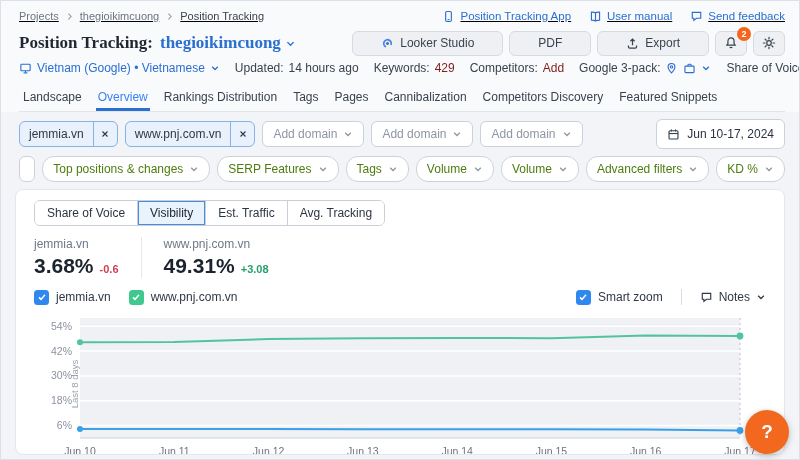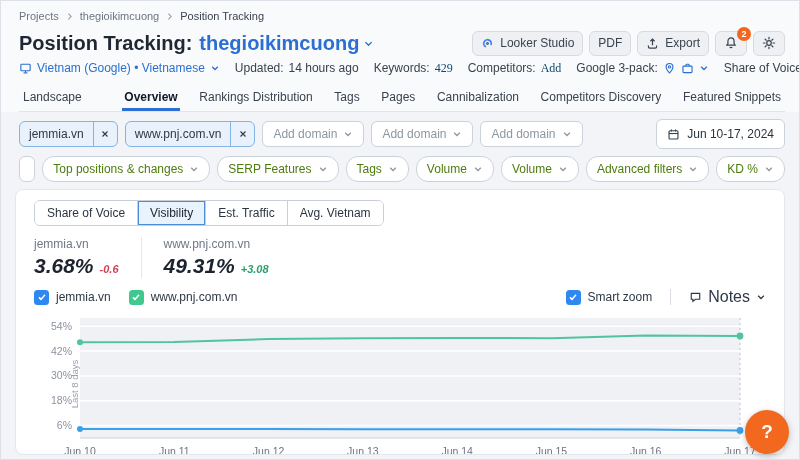--- a/index.html
+++ b/index.html
@@ -3,50 +3,50 @@
 <meta charset="utf-8">
 <style>
   * { margin:0; padding:0; box-sizing:border-box; }
   body { font-family:"Liberation Sans","DejaVu Sans",sans-serif; background:#e8eaee; }
   .window { position:relative; width:800px; height:460px; background:#f3f4f7;
             border:1px solid #dde0e6; overflow:hidden; }
 
   
   .topbar { background:#f9fafb; padding:6px 14px 0 18px; }
   .row { display:flex; align-items:center; }
-  .breadcrumb-row { justify-content:space-between; height:18px; }
+  .breadcrumb-row { justify-content:space-between; height:18px;text-decoration:underline; }
   .breadcrumb { display:flex; align-items:center; gap:6px; font-size:11px; color:#6c7582; }
   .breadcrumb .crumb { cursor:pointer; }
   .breadcrumb .crumb.current { color:#39424e; }
   .crumb-sep { color:#9aa2ad; display:flex; }
   .header-links { display:flex; gap:18px; font-size:11.5px; color:#2a6fd1; }
   .hlink { display:flex; align-items:center; gap:5px; cursor:pointer; }
   .hlink svg { stroke:#2a6fd1; }
 
   .title-row { justify-content:space-between; margin-top:4px; height:28px; }
-  .page-title { display:flex; align-items:center; gap:7px; font-size:20px; font-weight:700; color:#1f2733; }
+  .page-title { display:flex; align-items:center; gap:7px; font-size:17px; font-weight:700; color:#1f2733;font-family:Liberation Serif, serif; }
   .project-select { display:flex; align-items:center; gap:4px; color:#2a6fd1; cursor:pointer; font-weight:700; }
   .toolbar { display:flex; gap:6px; align-items:center; }
-  .tbtn { display:flex; align-items:center; gap:6px; height:25px; padding:0 8px; background:#eef0f3;
+  .tbtn { display:flex; align-items:center; gap:6px; height:25px; padding:0 28px; background:#eef0f3;
           border:1px solid #d7dbe1; border-radius:6px; font-size:12px; font-weight:500; color:#39434f; cursor:pointer; }
   .tbtn svg { stroke:#39434f; }
   .icon-btn { width:32px; justify-content:center; padding:0; position:relative; }
   .badge { position:absolute; top:-5px; right:-5px; min-width:14px; height:14px; border-radius:7px;
            background:#f4651e; color:#fff; font-size:9px; font-weight:700; display:flex;
            align-items:center; justify-content:center; padding:0 3px; }
 
   .info-row { margin-top:2px; height:18px; gap:15px; font-size:12px; color:#39424e; }
   .info-item { display:flex; align-items:center; gap:5px; white-space:nowrap; }
   .blue { color:#2a6fd1; }
-  .link { color:#0c4a6e; cursor:pointer;font-family:Liberation Serif, serif; }
+  .link { color:#7f1d1d; cursor:pointer; }
   .locale { cursor:pointer; }
 
-  .tabs { display:flex; gap:0; margin-top:8px; border-bottom:1px solid #e2e5ea; padding:0 2px;justify-content:space-between; }
+  .tabs { display:flex; gap:12px; margin-top:8px; border-bottom:1px solid #e2e5ea; padding:0 2px; }
   .tab { font-size:12px; color:#39424e; padding:5px 2px 7px; cursor:pointer; white-space:nowrap; }
-  .tab.active { color:#0f172a; font-weight:700; box-shadow:inset 0 -3px 0 #2a6fd1;margin-left:21px; }
+  .tab.active { color:#3b82f6; font-weight:400; box-shadow:inset 0 -3px 0 #2a6fd1; }
 
   
   .filters { background:#f3f4f7; padding:7px 14px 7px 18px; display:flex; flex-direction:column; gap:7px; }
   .frow { display:flex; align-items:center; gap:7px; }
   .chip { display:flex; align-items:center; height:26px; background:#e8f1fc; border:1px solid #85b3e6;
           border-radius:6px; font-size:12px; color:#2e3a48; overflow:hidden; cursor:pointer; }
   .chip .chip-label { padding:0 9px; }
   .chip .chip-close { display:flex; align-items:center; justify-content:center; width:24px; height:100%;
           border-left:1px solid #85b3e6; cursor:pointer; }
   .chip .chip-close svg { stroke:#2e3a48; }
@@ -73,33 +73,33 @@
   .segmented { display:inline-flex; border:1px solid #c8cfd8; border-radius:6px; overflow:hidden; }
   .seg-btn { font-size:12px; color:#2c3642; background:#fff; padding:5px 12px; cursor:pointer;
           border-right:1px solid #c8cfd8; white-space:nowrap; }
   .seg-btn:last-child { border-right:0; }
   .seg-btn.active { background:#e9f3fe; box-shadow:inset 0 0 0 1px #4a8ed8; color:#1d242d; }
 
   .metrics { display:flex; align-items:center; margin-top:11px; }
   .metric { padding-right:22px; }
   .metric + .metric { padding-left:22px; border-left:1px solid #e4e7ec; }
   .metric-domain { font-size:12px; color:#6e7987; margin-bottom:3px; }
-  .metric-line { display:flex; align-items:baseline; gap:6px;font-style:italic; }
+  .metric-line { display:flex; align-items:baseline; gap:6px; }
   .metric-value { font-size:21px; font-weight:700; color:#1c232e; }
   .metric-change { font-size:11px; font-weight:600; }
   .metric-change.down { color:#cf3f54; }
   .metric-change.up { color:#27a06b; }
 
   .legend-row { display:flex; align-items:center; justify-content:space-between; margin-top:10px; height:18px; }
   .legend-left, .legend-right { display:flex; align-items:center; gap:18px; }
   .legend-item { display:flex; align-items:center; gap:7px; font-size:12px; color:#2e3846; cursor:pointer; }
   .checkbox { width:15px; height:15px; border-radius:3.5px; display:flex; align-items:center; justify-content:center; }
   .checkbox svg { stroke:#fff; }
   .v-div { width:1px; height:16px; background:#d9dde3; }
-  .notes { display:flex; align-items:center; gap:6px; font-size:16px; color:#2e3846; cursor:pointer; }
+  .notes { display:flex; align-items:center; gap:6px; font-size:12px; color:#2e3846; cursor:pointer; }
   .notes svg { stroke:#2e3846; }
 
   #chart { margin-top:6px; }
 
   .help-fab { position:absolute; right:10px; bottom:5px; width:44px; height:44px; border-radius:50%;
           background:#f2681f; border:none; color:#fff; font-size:19px; font-weight:700;
           box-shadow:0 2px 6px rgba(0,0,0,.25); cursor:pointer; font-family:inherit; }
 </style>
 </head>
 <body>
@@ -116,20 +116,42 @@
             </svg>
           </span>
         <span class="crumb">thegioikimcuong</span>
         <span class="crumb-sep">
             <svg width="9" height="9" viewBox="0 0 16 16" fill="none" stroke="currentColor" stroke-width="2">
               <path d="M6 3l5 5-5 5"></path>
             </svg>
           </span>
         <span class="crumb current">Position Tracking</span>
       </nav>
+      <div class="header-links">
+        <span class="hlink">
+          <svg width="13" height="13" viewBox="0 0 16 16" fill="none" stroke-width="1.4">
+              <rect x="4.5" y="1.8" width="7" height="12.4" rx="1.5"></rect>
+              <line x1="6.8" y1="11.9" x2="9.2" y2="11.9"></line>
+            </svg>
+          <span>Position Tracking App</span>
+        </span>
+        <span class="hlink">
+          <svg width="13" height="13" viewBox="0 0 16 16" fill="none" stroke-width="1.4">
+              <path d="M8 3.5C6.8 2.7 5 2.5 3 2.6v9.9c2 0 3.8.2 5 1 1.2-.8 3-1 5-1V2.6c-2-.1-3.8.1-5 .9z"></path>
+              <line x1="8" y1="3.5" x2="8" y2="13.3"></line>
+            </svg>
+          <span>User manual</span>
+        </span>
+        <span class="hlink">
+          <svg width="13" height="13" viewBox="0 0 16 16" fill="none" stroke-width="1.4">
+              <path d="M2.8 3h10.4v7.2H8l-3.2 2.6v-2.6H2.8z"></path>
+            </svg>
+          <span>Send feedback</span>
+        </span>
+      </div>
     </div>
 
     <div class="row title-row">
       <h1 class="page-title">
         <span>Position Tracking:</span>
         <span class="project-select">
           <span>thegioikimcuong</span>
           <svg width="11" height="11" viewBox="0 0 16 16" fill="none" stroke="currentColor" stroke-width="2">
               <path d="M3.5 6l4.5 4.5L12.5 6"></path>
             </svg>
@@ -334,21 +356,21 @@
           </svg>
         </span>
     </div>
   </section>
 
   <main class="card">
     <div class="segmented">
       <span class="seg-btn">Share of Voice</span>
       <span class="seg-btn active">Visibility</span>
       <span class="seg-btn">Est. Traffic</span>
-      <span class="seg-btn">Avg. Vietnam</span>
+      <span class="seg-btn">Avg. Tracking</span>
     </div>
 
     <div class="metrics">
       <div class="metric">
         <div class="metric-domain">jemmia.vn</div>
         <div class="metric-line">
           <span class="metric-value">3.68%</span>
           <span class="metric-change down">-0.6</span>
         </div>
       </div>

